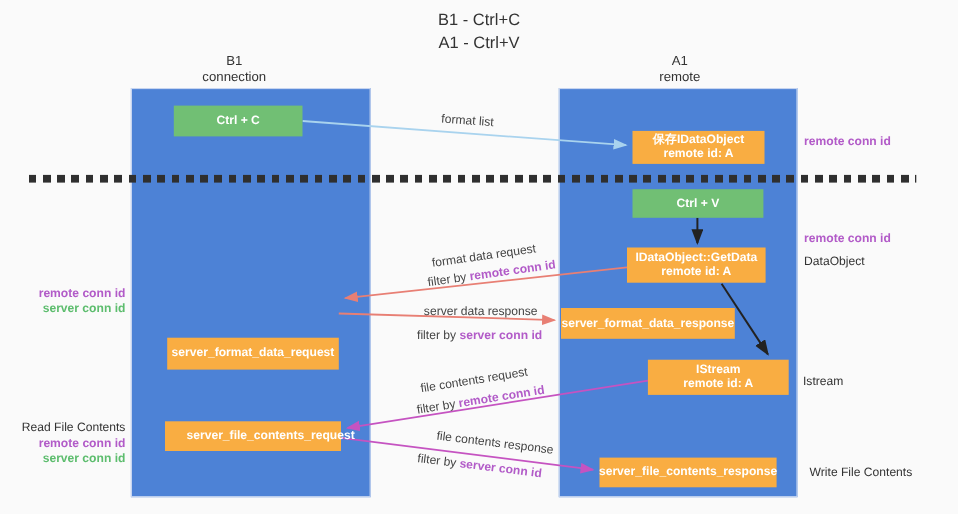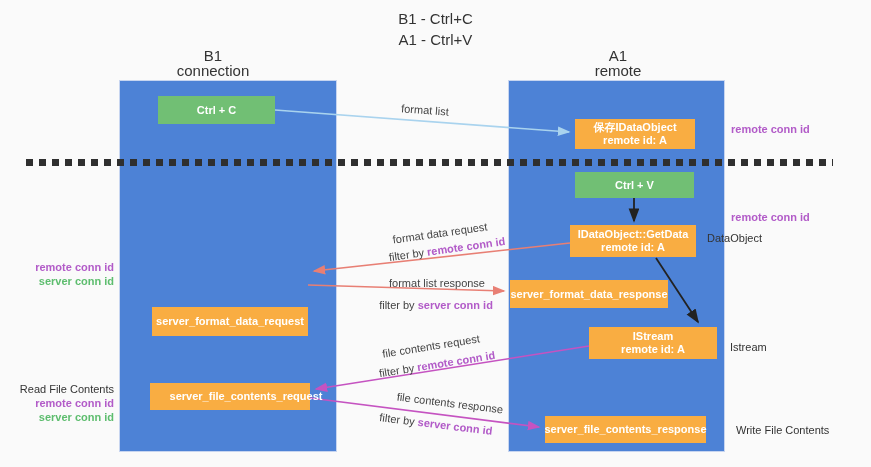--- a/index.html
+++ b/index.html
@@ -15,21 +15,21 @@
     --text-dark:#333333;
     --bg:#fafafa;
   }
   *{margin:0;padding:0;box-sizing:border-box;}
   html,body{background:var(--bg);}
   body{font-family:"Liberation Sans",sans-serif;}
   .stage{position:relative;width:871px;height:467px;background:var(--bg);overflow:hidden;border-radius:10px;}
 
   .title{position:absolute;left:0;top:8px;width:871px;text-align:center;
          font-size:15px;line-height:21px;color:var(--text-dark);z-index:4;}
-  .col-header{position:absolute;width:160px;text-align:center;font-size:15px;
+  .col-header{position:absolute;width:160px;text-align:center;font-size:12px;
               line-height:15px;color:var(--text-dark);z-index:4;}
   .col-header.left{left:133px;top:48px;}
   .col-header.right{left:538px;top:48px;}
 
   .column{position:absolute;top:80px;height:372px;background:var(--column-blue);
           border:1px solid #c7d5f0;z-index:1;}
   .column.left{left:119px;width:218px;}
   .column.right{left:508px;width:217px;}
 
   .dashline{position:absolute;left:26px;top:159px;width:807px;height:7px;z-index:3;
@@ -134,32 +134,32 @@
 
   <div class="node orange" style="left:545px;top:416px;width:161px;height:27px;">
     <div>server_file_contents_response</div>
   </div>
 
   <div class="flow-label" style="left:425px;top:110px;transform:translate(-50%,-50%) rotate(4deg);">format list</div>
 
   <div class="flow-label" style="left:440px;top:233px;transform:translate(-50%,-50%) rotate(-8deg);">format data request</div>
   <div class="flow-label" style="left:447px;top:249px;transform:translate(-50%,-50%) rotate(-8deg);"><span>filter by </span><span class="hl-purple">remote conn id</span></div>
 
-  <div class="flow-label" style="left:437px;top:283px;transform:translate(-50%,-50%);">format list response</div>
+  <div class="flow-label" style="left:437px;top:283px;transform:translate(-50%,-50%);">server data response</div>
   <div class="flow-label" style="left:436px;top:305px;transform:translate(-50%,-50%);"><span>filter by </span><span class="hl-purple">server conn id</span></div>
 
   <div class="flow-label" style="left:431px;top:346px;transform:translate(-50%,-50%) rotate(-9deg);">file contents request</div>
   <div class="flow-label" style="left:437px;top:364px;transform:translate(-50%,-50%) rotate(-9deg);"><span>filter by </span><span class="hl-purple">remote conn id</span></div>
 
   <div class="flow-label" style="left:450px;top:403px;transform:translate(-50%,-50%) rotate(7deg);">file contents response</div>
   <div class="flow-label" style="left:436px;top:424px;transform:translate(-50%,-50%) rotate(7deg);"><span>filter by </span><span class="hl-purple">server conn id</span></div>
 
   <div class="side-label purple" style="left:731px;top:123px;">remote conn id</div>
   <div class="side-label purple" style="left:731px;top:211px;">remote conn id</div>
-  <div class="side-label" style="left:707px;top:232px;text-align:center;">DataObject</div>
+  <div class="side-label" style="left:731px;top:232px;text-align:center;">DataObject</div>
   <div class="side-label" style="left:730px;top:341px;">Istream</div>
   <div class="side-label" style="left:736px;top:424px;">Write File Contents</div>
 
   <div class="left-rail side-label purple" style="top:261px;">remote conn id</div>
   <div class="left-rail side-label green" style="top:275px;">server conn id</div>
   <div class="left-rail side-label" style="top:383px;">Read File Contents</div>
   <div class="left-rail side-label purple" style="top:397px;">remote conn id</div>
   <div class="left-rail side-label green" style="top:411px;">server conn id</div>
 
 </div>

